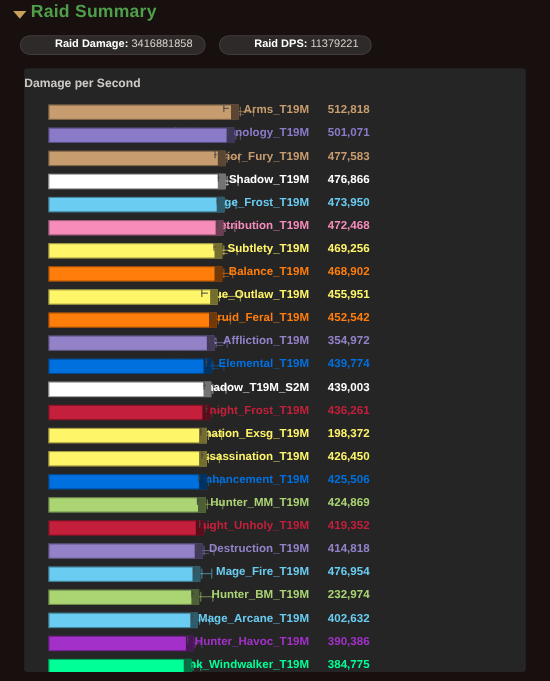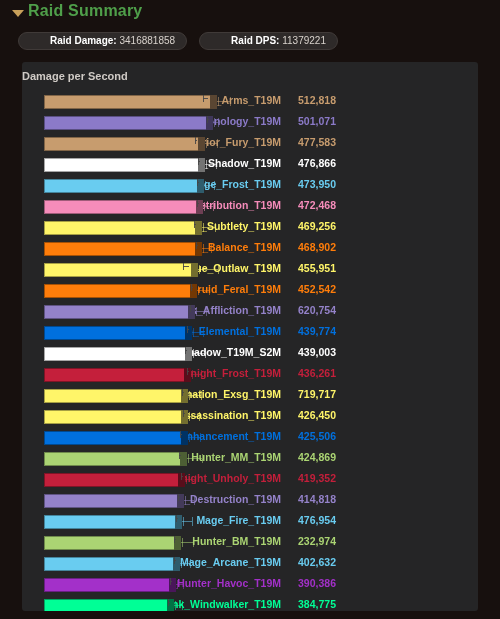--- a/index.html
+++ b/index.html
@@ -232,21 +232,21 @@
             <div class="barcap" style="left: 145.666px; width: 7px; background: rgb(255, 125, 10); filter: brightness(0.45);"></div>
             <div class="iqr" style="left: 147.423px; width: 2px; background: rgba(70, 70, 70, 0.9);"></div>
             <div class="iqrL" style="left: 147.423px; background: rgba(70, 70, 70, 0.9);"></div>
             <div class="whisk" style="left: 152.666px; width: 11.9618px; background: rgb(255, 125, 10); opacity: 0.55;"></div>
             <div class="whiskL" style="left: 153.666px; background: rgb(255, 125, 10); opacity: 0.55;"></div>
             <div class="whiskR" style="left: 164.628px; background: rgb(255, 125, 10); opacity: 0.55;"></div>
           </div>
         </div>
         <div class="row">
           <div class="rowlabel" style="color: rgb(148, 130, 201);">Warlock_Affliction_T19M</div>
-          <div class="rowval" style="color: rgb(148, 130, 201);">620,754</div>
+          <div class="rowval" style="color: rgb(148, 130, 201);">354,972</div>
           <div class="barwrap" style="left: 22px; width: 434px;">
             <div class="bar" style="width: 151.372px; background: rgb(148, 130, 201);"></div>
             <div class="barcap" style="left: 144.372px; width: 7px; background: rgb(148, 130, 201); filter: brightness(0.45);"></div>
             <div class="iqr" style="left: 145.736px; width: 2px; background: rgba(70, 70, 70, 0.9);"></div>
             <div class="iqrL" style="left: 145.736px; background: rgba(70, 70, 70, 0.9);"></div>
             <div class="whisk" style="left: 151.372px; width: 10.5571px; background: rgb(148, 130, 201); opacity: 0.55;"></div>
             <div class="whiskL" style="left: 152.372px; background: rgb(148, 130, 201); opacity: 0.55;"></div>
             <div class="whiskR" style="left: 161.929px; background: rgb(148, 130, 201); opacity: 0.55;"></div>
           </div>
         </div>
@@ -284,21 +284,21 @@
             <div class="barcap" style="left: 140.173px; width: 7px; background: rgb(196, 31, 59); filter: brightness(0.45);"></div>
             <div class="iqr" style="left: 142.7px; width: 2px; background: rgba(70, 70, 70, 0.9);"></div>
             <div class="iqrL" style="left: 142.7px; background: rgba(70, 70, 70, 0.9);"></div>
             <div class="whisk" style="left: 147.173px; width: 9.3578px; background: rgb(196, 31, 59); opacity: 0.55;"></div>
             <div class="whiskL" style="left: 148.173px; background: rgb(196, 31, 59); opacity: 0.55;"></div>
             <div class="whiskR" style="left: 156.531px; background: rgb(196, 31, 59); opacity: 0.55;"></div>
           </div>
         </div>
         <div class="row">
           <div class="rowlabel" style="color: rgb(255, 245, 105);">Rogue_Assassination_Exsg_T19M</div>
-          <div class="rowval" style="color: rgb(255, 245, 105);">719,717</div>
+          <div class="rowval" style="color: rgb(255, 245, 105);">198,372</div>
           <div class="barwrap" style="left: 22px; width: 434px;">
             <div class="bar" style="width: 144.319px; background: rgb(255, 245, 105);"></div>
             <div class="barcap" style="left: 137.319px; width: 7px; background: rgb(255, 245, 105); filter: brightness(0.45);"></div>
             <div class="iqr" style="left: 137.977px; width: 2px; background: rgba(70, 70, 70, 0.9);"></div>
             <div class="iqrL" style="left: 137.977px; background: rgba(70, 70, 70, 0.9);"></div>
             <div class="whisk" style="left: 144.319px; width: 12.8872px; background: rgb(255, 245, 105); opacity: 0.55;"></div>
             <div class="whiskL" style="left: 145.319px; background: rgb(255, 245, 105); opacity: 0.55;"></div>
             <div class="whiskR" style="left: 157.206px; background: rgb(255, 245, 105); opacity: 0.55;"></div>
           </div>
         </div>

